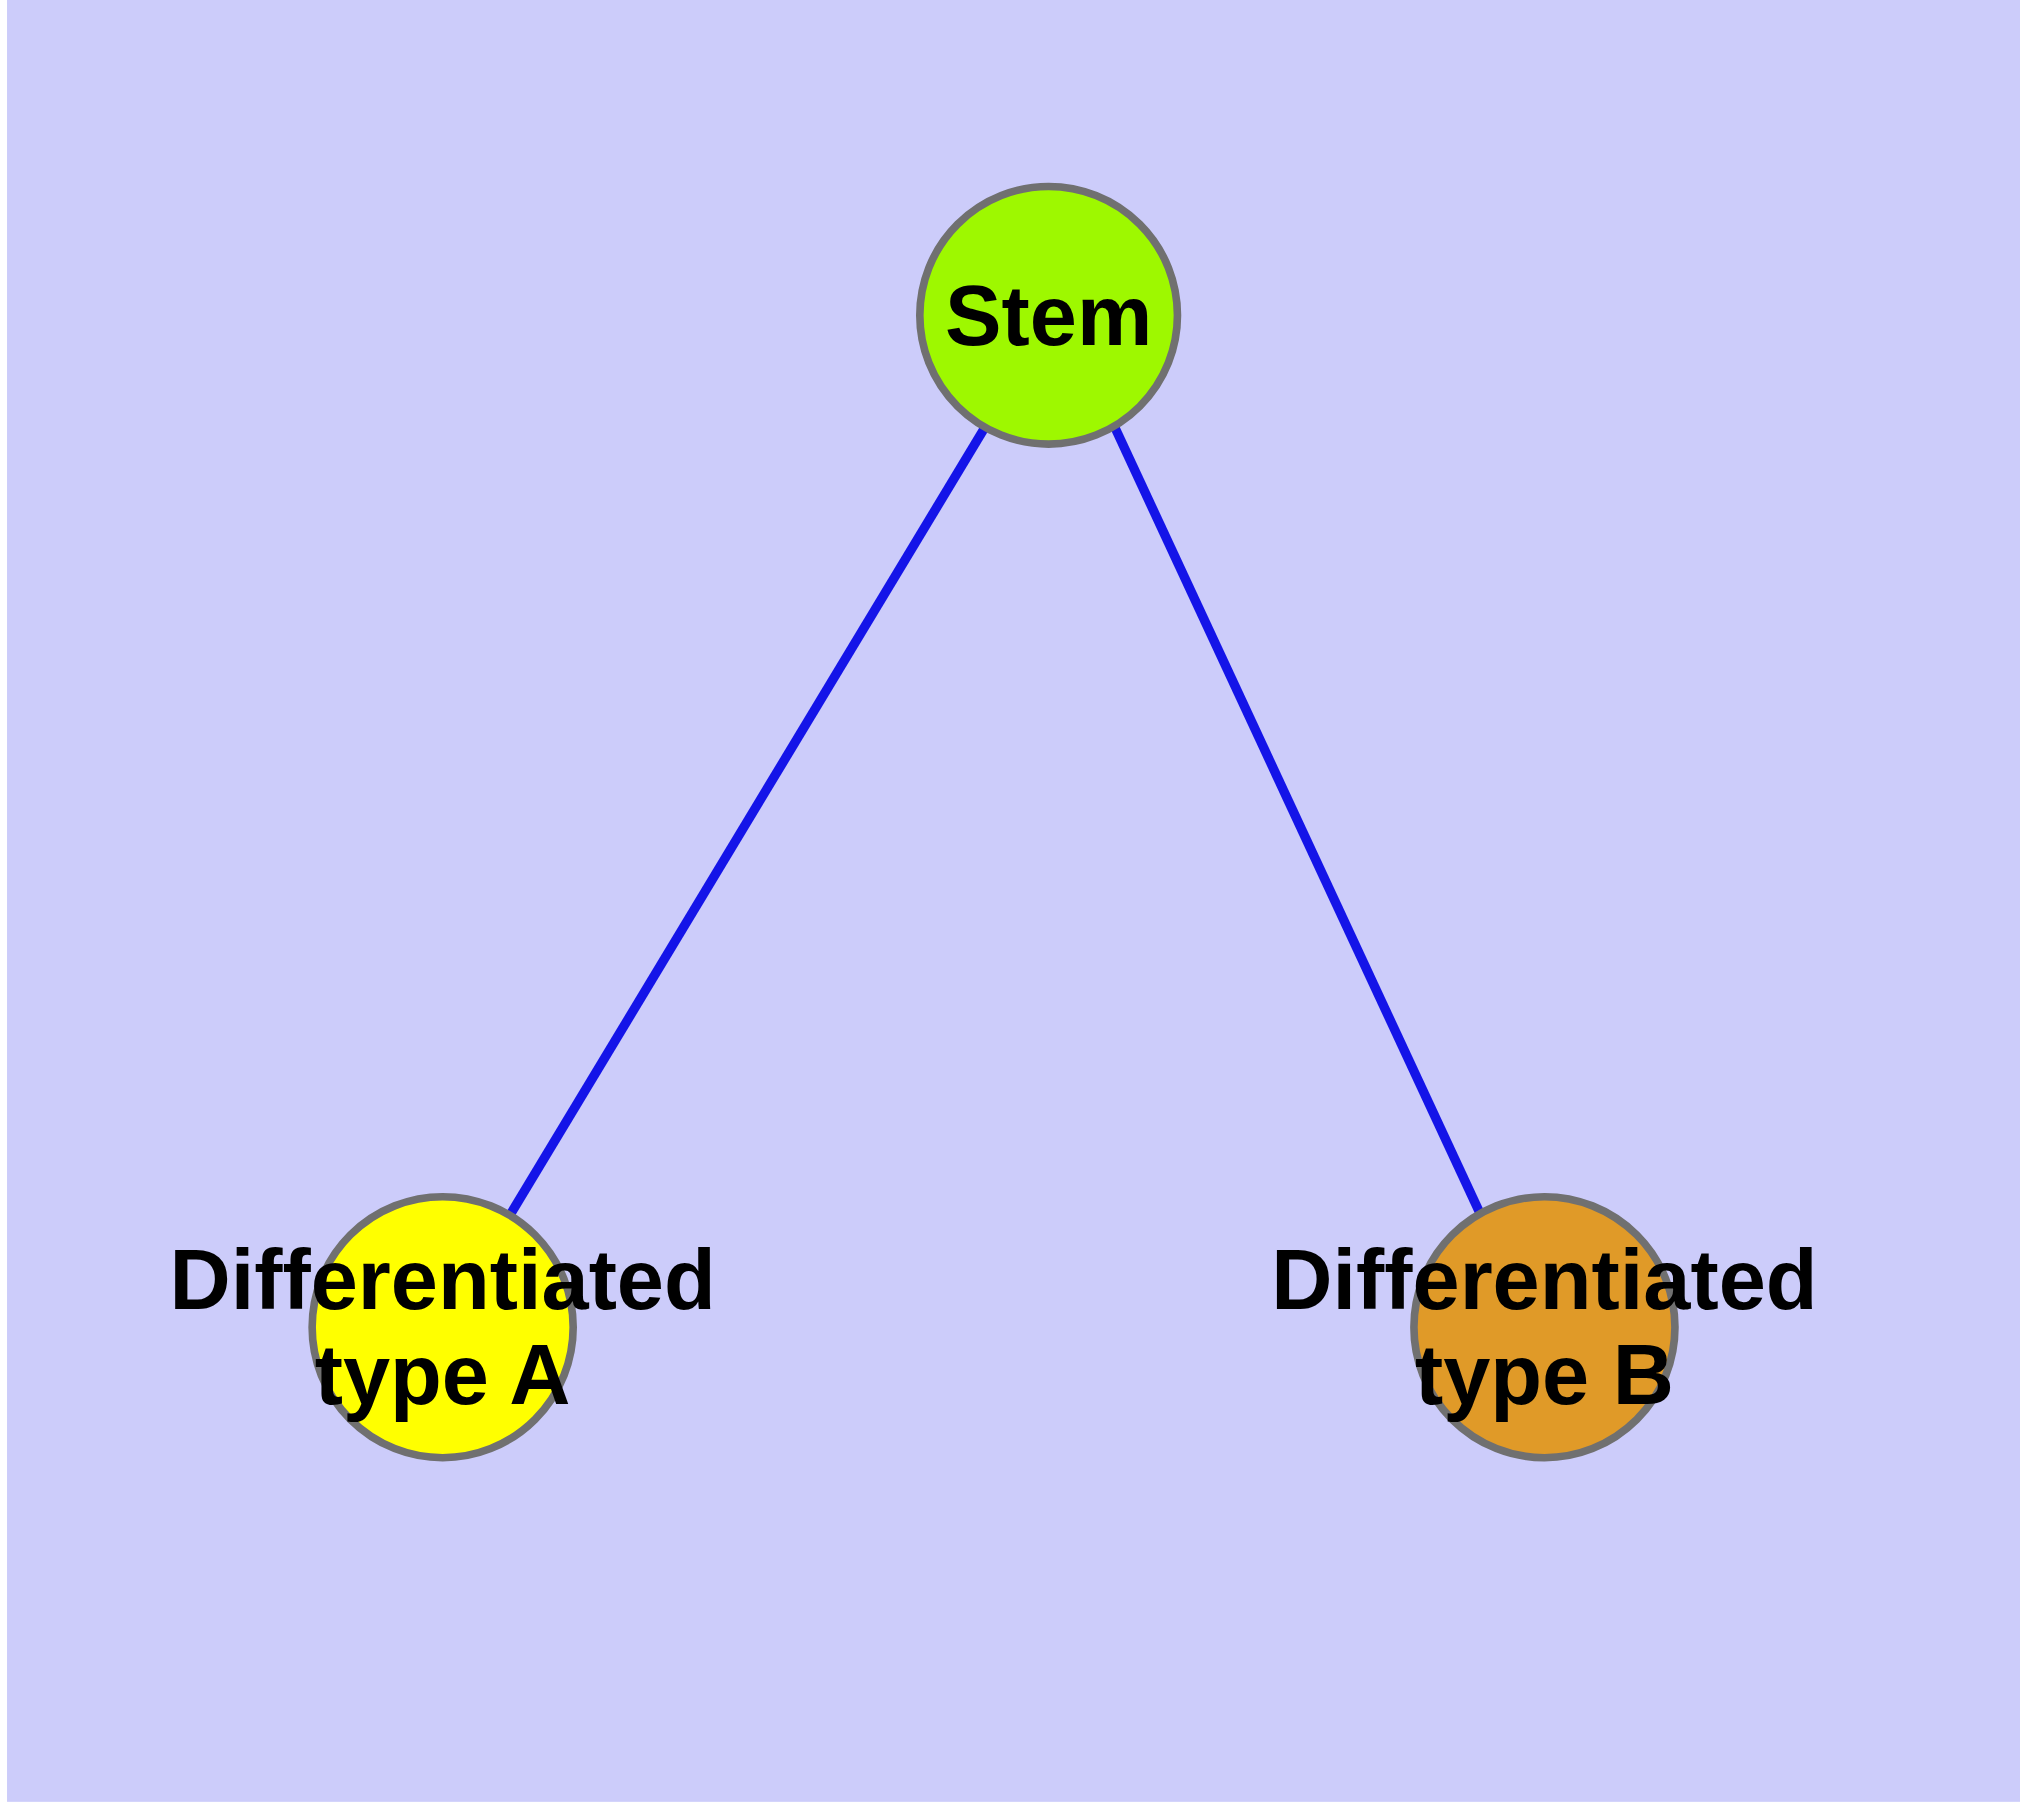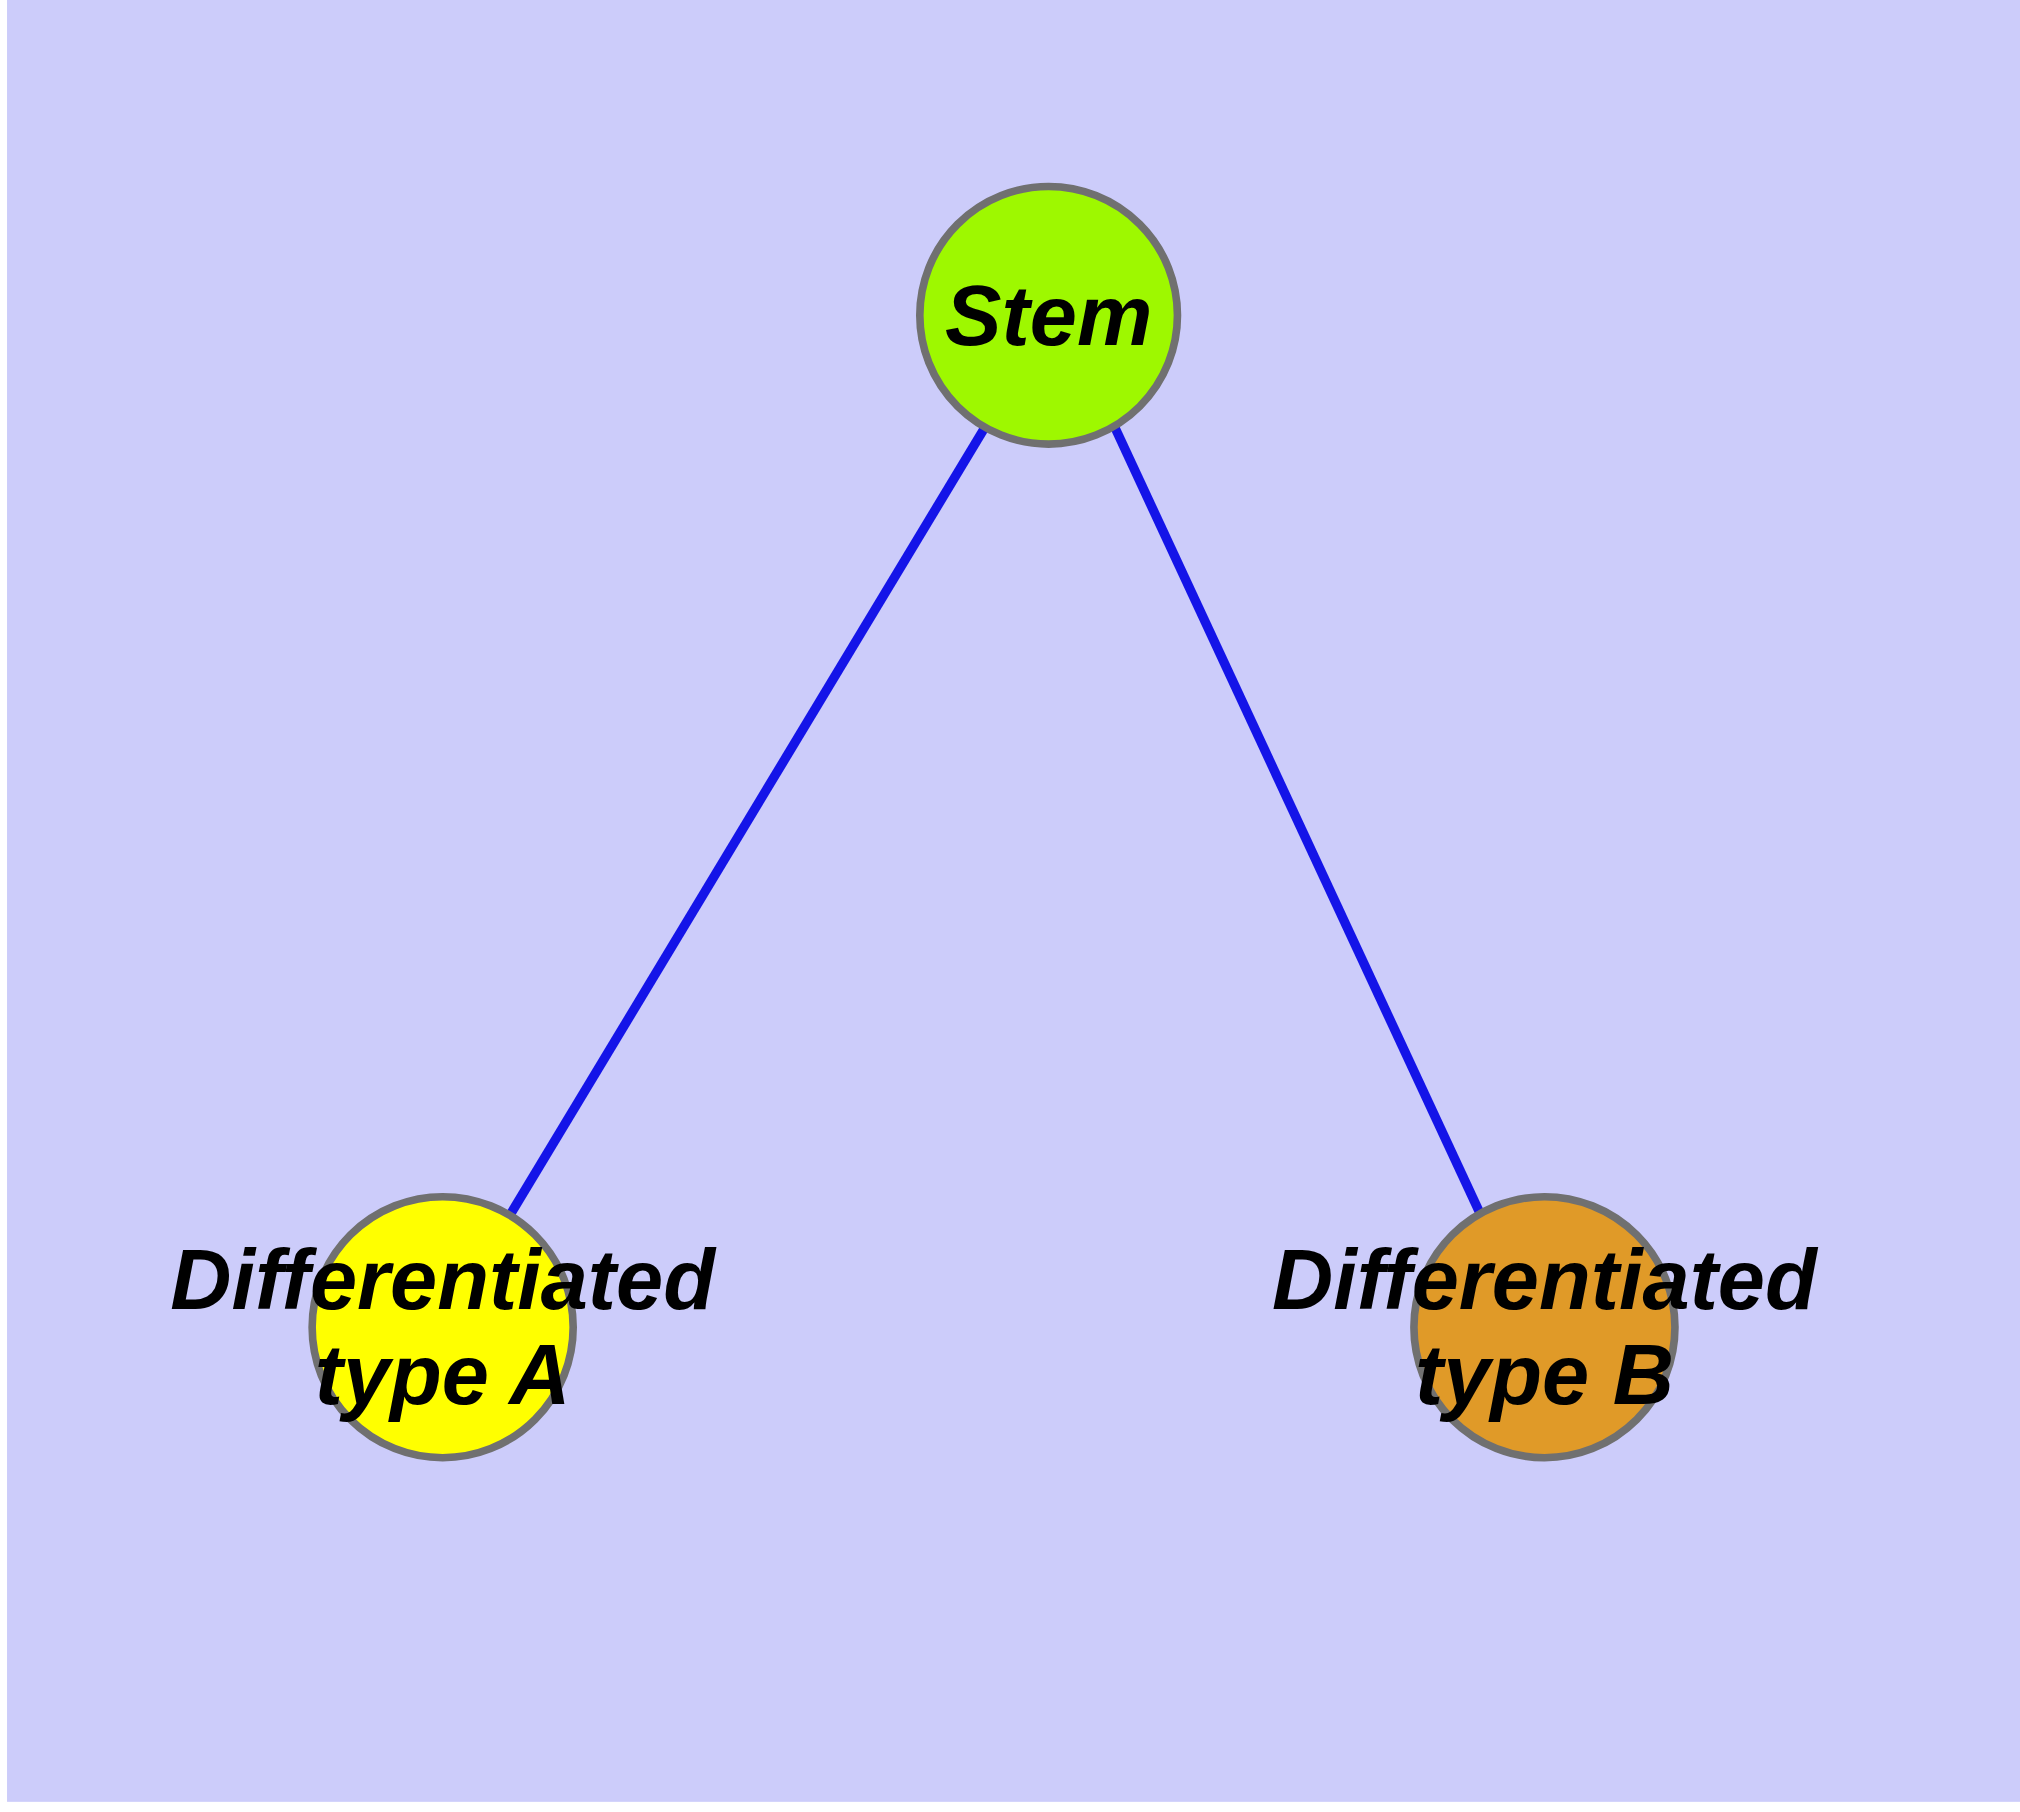--- a/index.html
+++ b/index.html
@@ -31,21 +31,21 @@
   .node-label {
     font-family: "Liberation Sans", "DejaVu Sans", sans-serif;
     font-weight: bold;
     fill: #000000;
     paint-order: normal;
   }
 </style>
 </head>
 <body style="background: rgb(255, 255, 255); width: 2021px; height: 1812px;">
 
-<div id="graph-canvas" style="background: rgb(255, 255, 255); font-style: italic;">
+<div id="graph-canvas" style="background: rgb(255, 255, 255);">
   <svg id="graph-svg" viewBox="0 0 2384 2138" xmlns="http://www.w3.org/2000/svg">
 
     <rect id="bg-rect" x="8" y="0" width="2376" height="2126" fill="#ccccfa"></rect>
 
     <g id="edges-layer">
         <line x1="1162" y1="504" x2="600" y2="1436" stroke="#1414e8" stroke-width="11" stroke-linecap="butt"></line>
         <line x1="1315" y1="504" x2="1748" y2="1436" stroke="#1414e8" stroke-width="11" stroke-linecap="butt"></line>
       </g>
     <g id="nodes-layer">
         <circle cx="1237" cy="372" r="152" fill="#9ef800" stroke="#707070" stroke-width="9"></circle>

